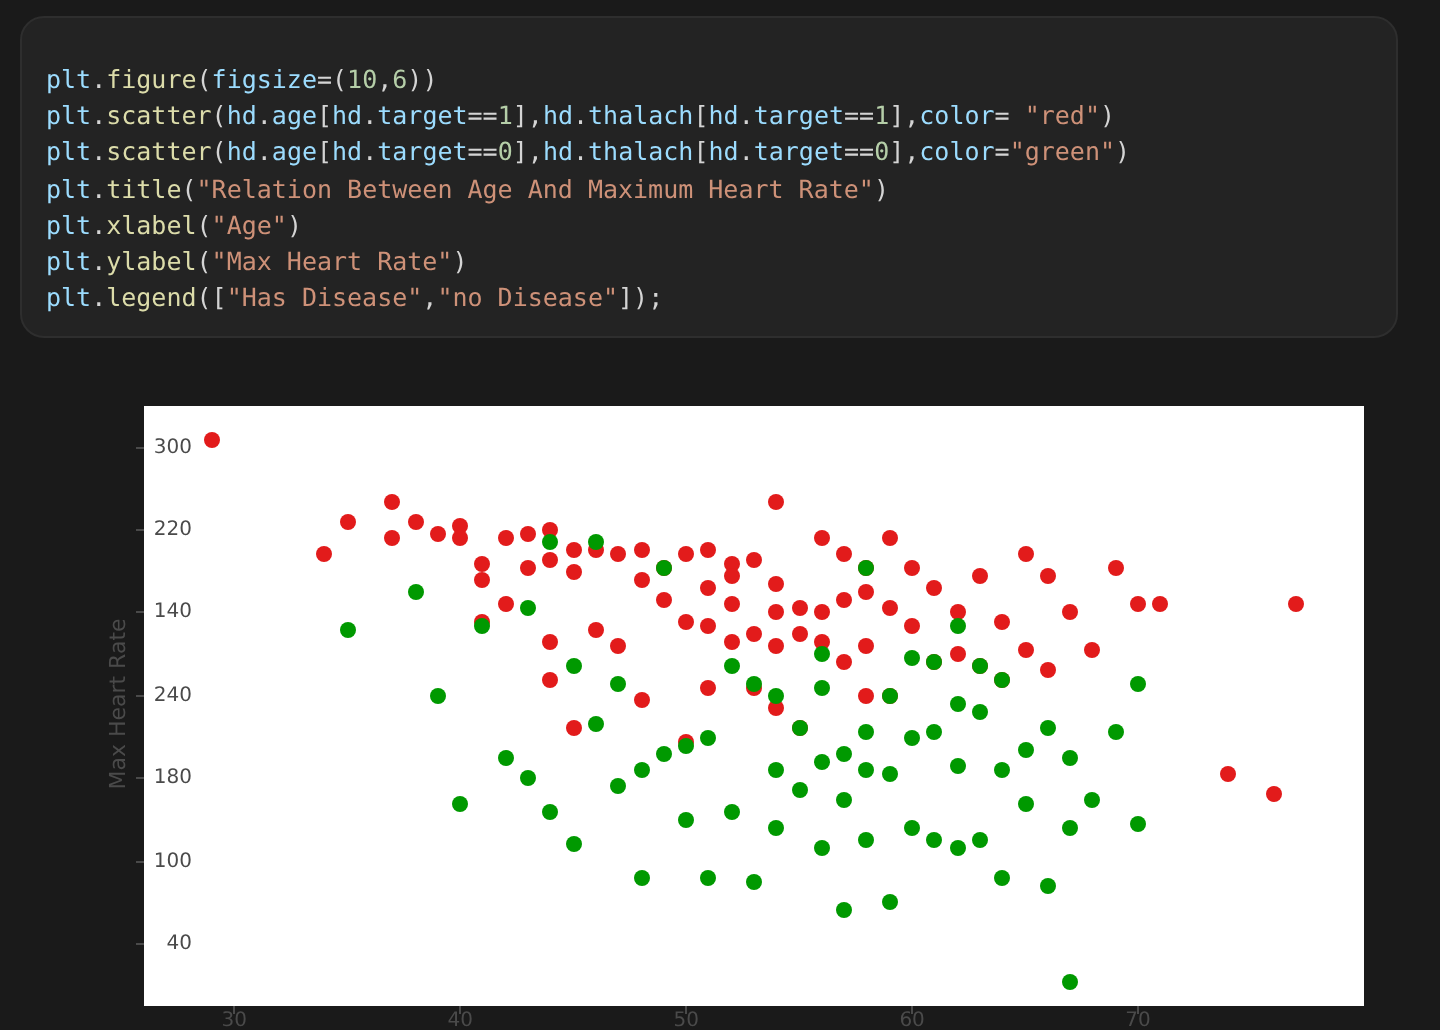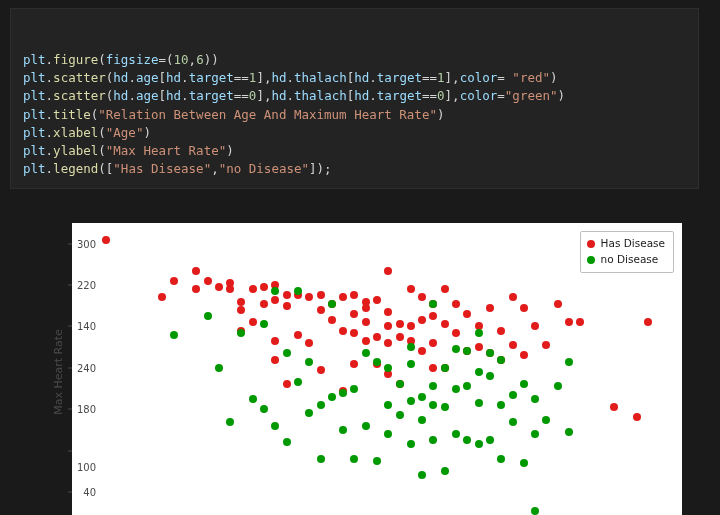--- a/index.html
+++ b/index.html
@@ -12,22 +12,22 @@
     width: 720px;
     height: 515px;
     overflow: hidden;
   }
 
   
   .code-cell {
     margin: 8px 21px 0 10px;
     background: #232323;
     border: 1px solid #2e2e2e;
-    border-radius: 0;
-    padding: 24px 12px 10px 12px;
+    border-radius: 12px;
+    padding: 4px 12px 10px 12px;
     line-height: 1.45;
     white-space: pre;
   }
   .tok-obj    { color: #9cdcfe; }   
   .tok-func   { color: #dcdcaa; }   
   .tok-punct  { color: #d4d4d4; }   
   .tok-arg    { color: #9cdcfe; }   
   .tok-num    { color: #b5cea8; }
   .tok-str    { color: #ce9178; }
   .tok-op     { color: #d4d4d4; }
@@ -161,30 +161,20 @@
 <span><span class="tok-obj">plt</span><span class="tok-punct">.</span><span class="tok-func">legend</span><span class="tok-punct">([</span><span class="tok-str">"Has Disease"</span><span class="tok-punct">,</span><span class="tok-str">"no Disease"</span><span class="tok-punct">]);</span></span>
 </div>
 
 <div class="output-wrap">
 
 
   <div class="ylabel">Max Heart Rate</div>
 
   <div class="plot-area" id="plot-area">
 
-    <div class="legend">
-      <div class="legend-row">
-        <span class="legend-swatch red"></span>
-        <span>Has Disease</span>
-      </div>
-      <div class="legend-row">
-        <span class="legend-swatch green"></span>
-        <span>no Disease</span>
-      </div>
-    </div>
   <div class="dot red" style="left: 33.8889px; top: 16.5517px;"></div>
       <div class="dot red" style="left: 90.3704px; top: 74.4828px;"></div>
       <div class="dot red" style="left: 101.667px; top: 57.931px;"></div>
       <div class="dot red" style="left: 124.259px; top: 47.5862px;"></div>
       <div class="dot red" style="left: 124.259px; top: 66.2069px;"></div>
       <div class="dot red" style="left: 135.556px; top: 57.931px;"></div>
       <div class="dot red" style="left: 146.852px; top: 64.1379px;"></div>
       <div class="dot red" style="left: 158.148px; top: 60px;"></div>
       <div class="dot red" style="left: 158.148px; top: 66.2069px;"></div>
       <div class="dot red" style="left: 169.444px; top: 78.6207px;"></div>
@@ -338,21 +328,21 @@
       <div class="dot green" style="left: 463.148px; top: 211.034px;"></div>
       <div class="dot green" style="left: 463.148px; top: 175.862px;"></div>
       <div class="dot green" style="left: 474.444px; top: 196.552px;"></div>
       <div class="dot green" style="left: 485.741px; top: 163.448px;"></div>
       <div class="dot green" style="left: 497.037px; top: 208.966px;"></div>
       <div class="dot green" style="left: 497.037px; top: 138.621px;"></div>
     </div>
 
 <div class="ytick" style="top: 292.966px;">40</div>
     <div class="ytick-mark" style="top: 292.966px;"></div>
-    <div class="ytick" style="top: 251.586px; margin-top: 16px;">100</div>
+    <div class="ytick" style="top: 251.586px;">100</div>
     <div class="ytick-mark" style="top: 251.586px;"></div>
     <div class="ytick" style="top: 210.207px;">180</div>
     <div class="ytick-mark" style="top: 210.207px;"></div>
     <div class="ytick" style="top: 168.828px;">240</div>
     <div class="ytick-mark" style="top: 168.828px;"></div>
     <div class="ytick" style="top: 127.448px;">140</div>
     <div class="ytick-mark" style="top: 127.448px;"></div>
     <div class="ytick" style="top: 86.069px;">220</div>
     <div class="ytick-mark" style="top: 86.069px;"></div>
     <div class="ytick" style="top: 44.6897px;">300</div>

